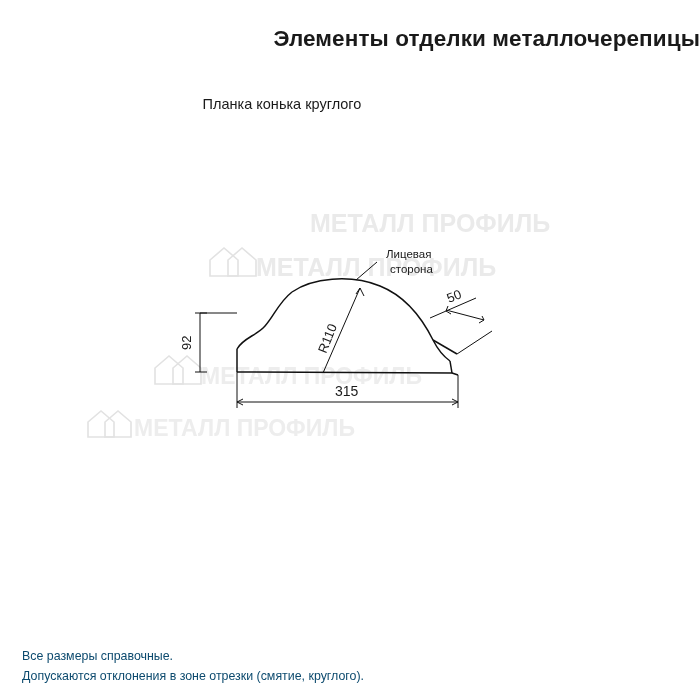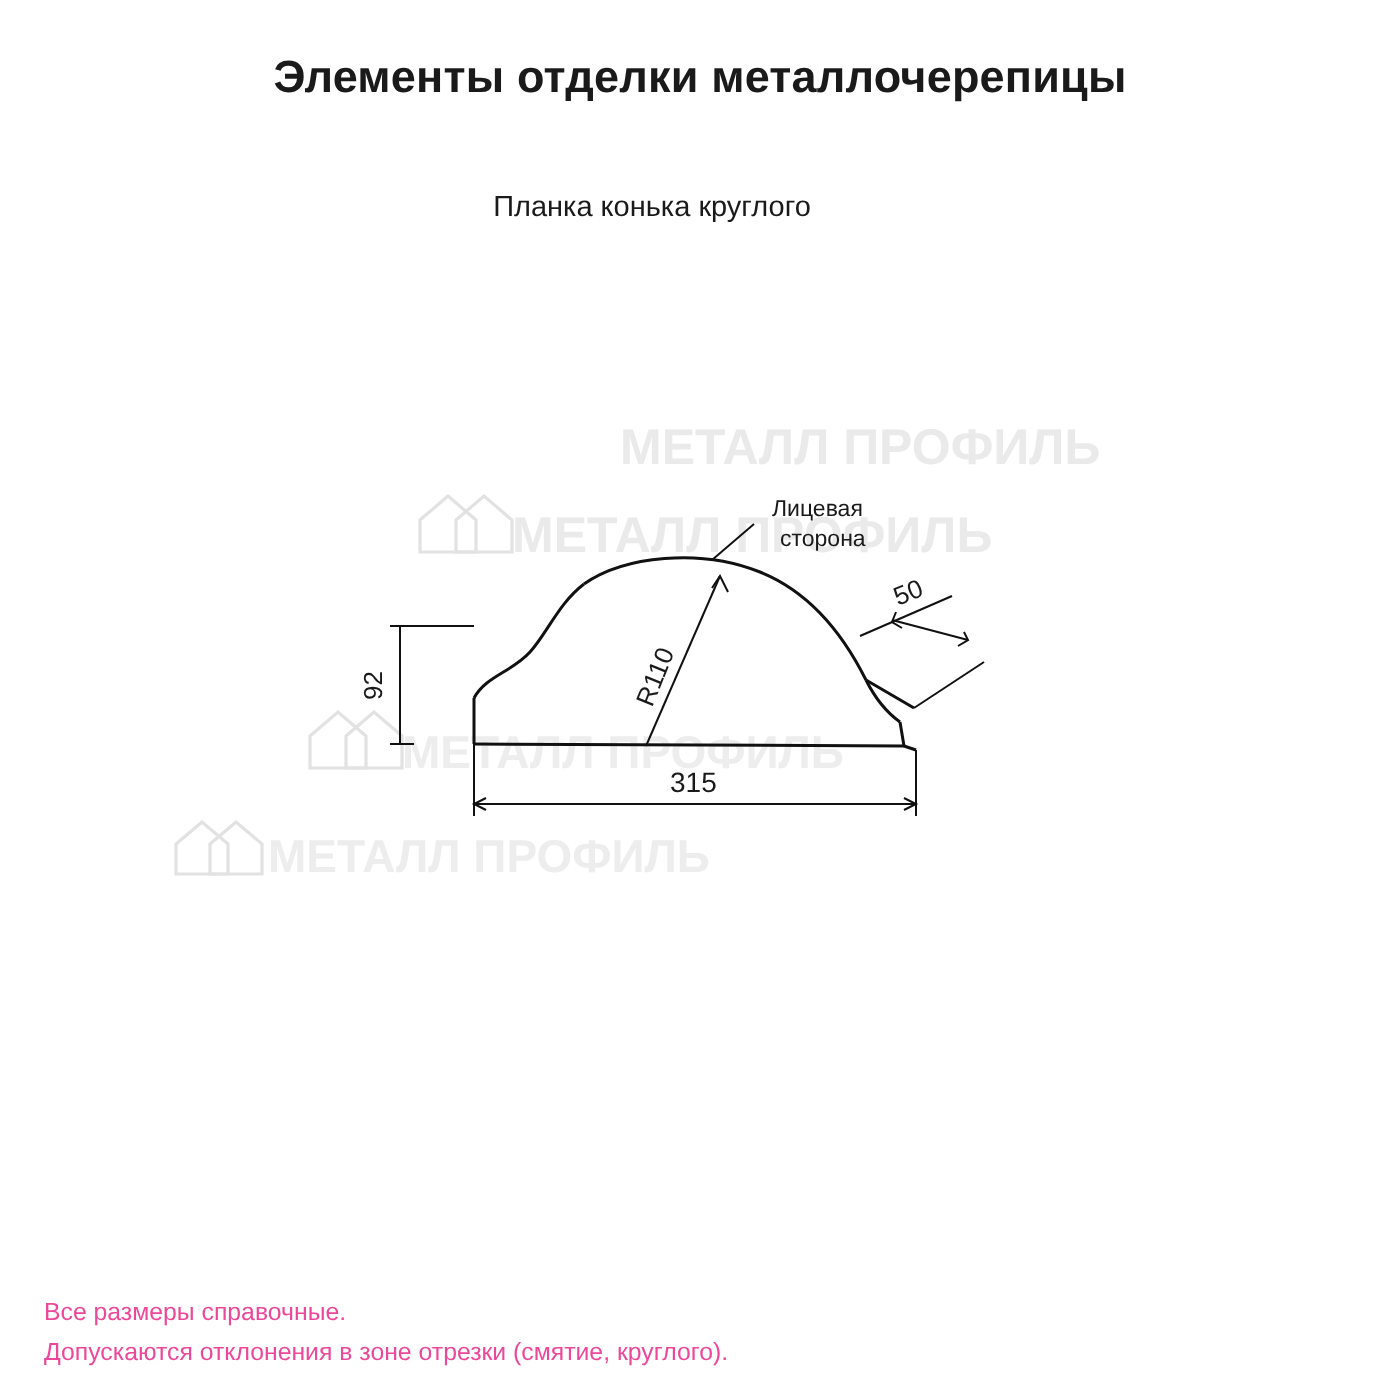--- a/index.html
+++ b/index.html
@@ -18,52 +18,51 @@
   .page {
     position: relative;
     width: 700px;
     height: 700px;
   }
   .title {
     position: absolute;
     top: 26px;
     left: 0;
     width: 700px;
-    text-align: center;
+    text-align: right;
     font-size: 22.5px;
     font-weight: bold;
     letter-spacing: 0.1px;
   }
   .subtitle {
     position: absolute;
     top: 93px;
     left: 0;
     width: 564px;
     text-align: center;
     font-size: 14.5px;
     line-height: 22px;
-    margin-left: 44px;
   }
   .subtitle .line2 {
     display: block;
   }
   .drawing {
     position: absolute;
     top: 170px;
     left: 60px;
     width: 580px;
     height: 300px;
   }
   .footer {
     position: absolute;
     left: 22px;
     bottom: 14px;
     font-size: 12.4px;
     line-height: 20px;
-    color: #ec4899;
+    color: #0c4a6e;
   }
   .footer div {
     white-space: nowrap;
   }
   svg {
     display: block;
   }
   text {
     font-family: "Liberation Sans", sans-serif;
     fill: #1a1a1a;

